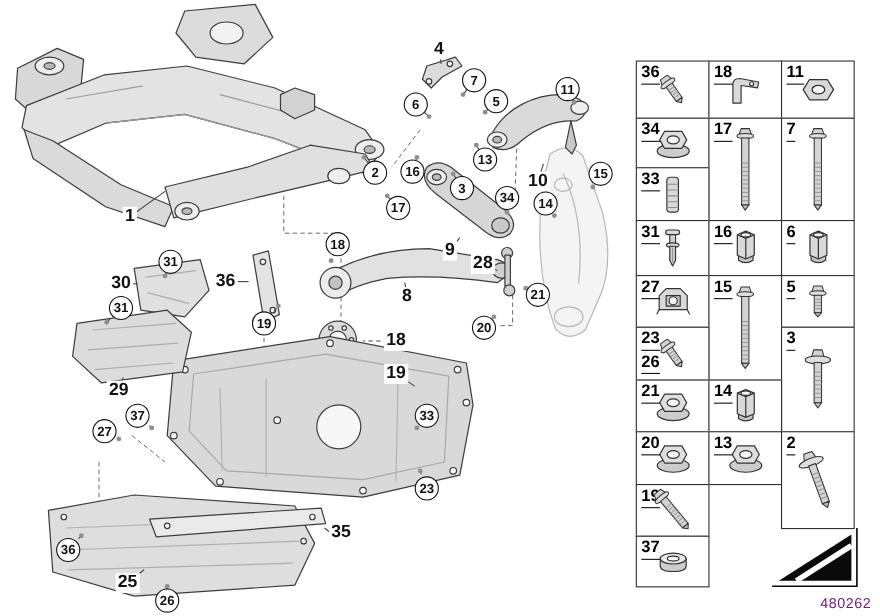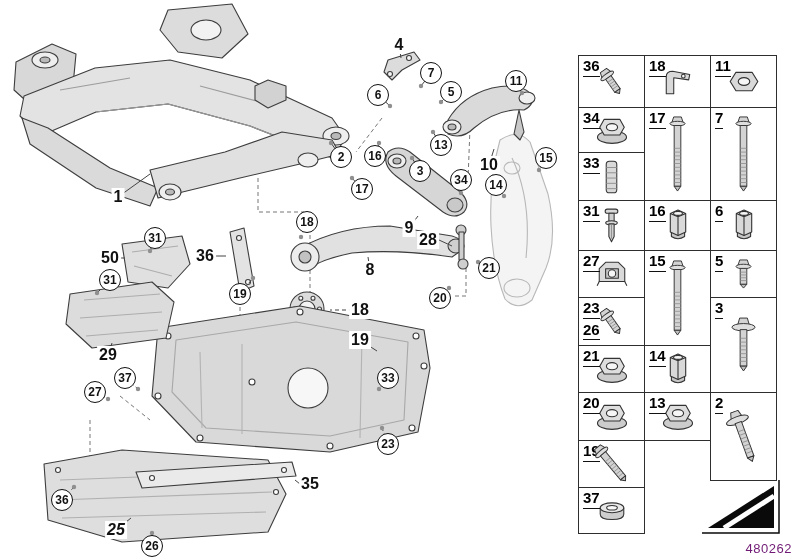--- a/index.html
+++ b/index.html
@@ -238,39 +238,39 @@
       <div class="callout circled" style="left: 341px; top: 157px;">2</div>
       <div class="callout circled" style="left: 375px; top: 156px;">16</div>
       <div class="callout circled" style="left: 420px; top: 171px;">3</div>
       <div class="callout circled" style="left: 362px; top: 189px;">17</div>
       <div class="callout circled" style="left: 461px; top: 180px;">34</div>
       <div class="callout plain" style="left: 489px; top: 165px;">10</div>
       <div class="callout circled" style="left: 546px; top: 158px;">15</div>
       <div class="callout circled" style="left: 496px; top: 185px;">14</div>
       <div class="callout circled" style="left: 307px; top: 222px;">18</div>
       <div class="callout plain" style="left: 409px; top: 228px;">9</div>
-      <div class="callout plain" style="left: 428px; top: 240px;">28</div>
+      <div class="callout plain" style="left: 439px; top: 240px;">28</div>
       <div class="callout plain" style="left: 370px; top: 270px;">8</div>
       <div class="callout circled" style="left: 489px; top: 268px;">21</div>
       <div class="callout circled" style="left: 440px; top: 298px;">20</div>
       <div class="callout circled" style="left: 155px; top: 238px;">31</div>
-      <div class="callout plain" style="left: 110px; top: 258px;">50</div>
+      <div class="callout plain" style="left: 110px; top: 258px;">30</div>
       <div class="callout plain" style="left: 205px; top: 256px;">36</div>
       <div class="callout circled" style="left: 110px; top: 280px;">31</div>
       <div class="callout circled" style="left: 240px; top: 294px;">19</div>
       <div class="callout plain" style="left: 360px; top: 310px;">18</div>
       <div class="callout plain" style="left: 360px; top: 340px;">19</div>
       <div class="callout circled" style="left: 388px; top: 378px;">33</div>
       <div class="callout plain" style="left: 108px; top: 355px;">29</div>
       <div class="callout circled" style="left: 125px; top: 378px;">37</div>
       <div class="callout circled" style="left: 95px; top: 392px;">27</div>
       <div class="callout circled" style="left: 388px; top: 444px;">23</div>
       <div class="callout plain" style="left: 310px; top: 484px;">35</div>
       <div class="callout circled" style="left: 62px; top: 500px;">36</div>
-      <div class="callout plain" style="left: 116px; top: 530px; font-style: italic;">25</div>
+      <div class="callout plain" style="left: 116px; top: 530px;">25</div>
       <div class="callout circled" style="left: 152px; top: 546px;">26</div>
     </div>
 
   <div id="fastener-grid">
       <div class="cell" style="left: 578px; top: 55px; width: 67px; height: 53px;">
         <div class="cell-labels">
           <span class="cell-num">36</span>
         </div>
         <svg width="19" height="30" class="cell-icon" style="transform: rotate(-35deg);">
           <use href="#i-bolt-s" xlink:href="#i-bolt-s"></use>

